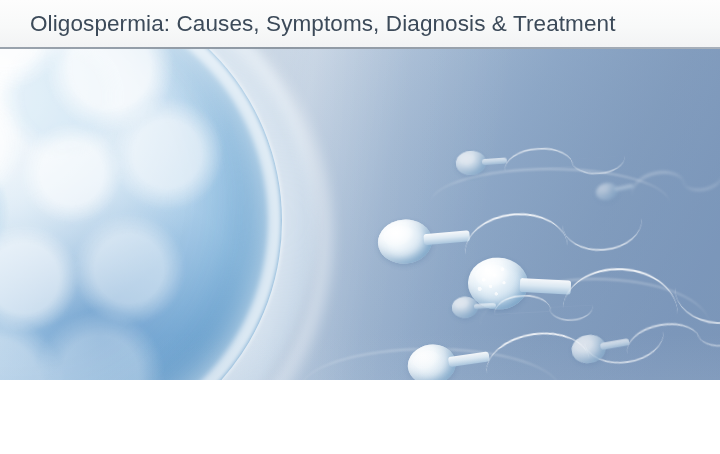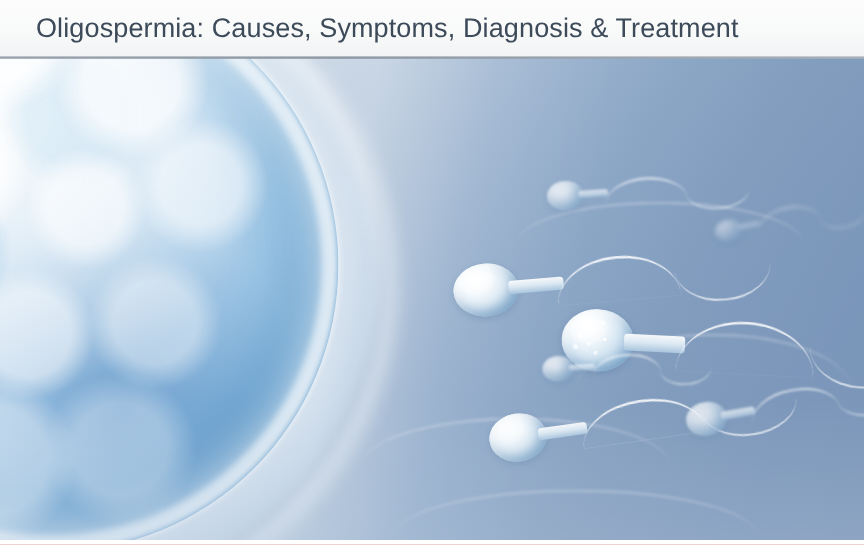--- a/index.html
+++ b/index.html
@@ -7,21 +7,21 @@
     padding: 0;
     background: #ffffff;
   }
   body {
     font-family: "Liberation Sans", sans-serif;
   }
 
   .page {
     position: relative;
     width: 720px;
-    height: 450px;
+    height: 380px;
     overflow: hidden;
     background: #b91c1c;
   }
 
   
   .header-band {
     position: absolute;
     left: 0;
     top: 0;
     width: 720px;

